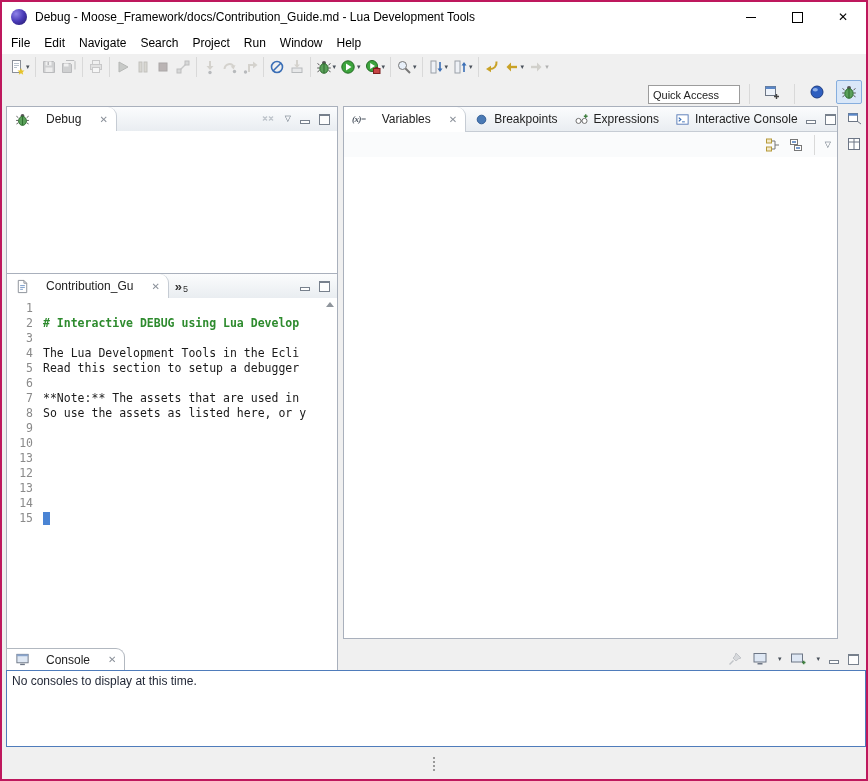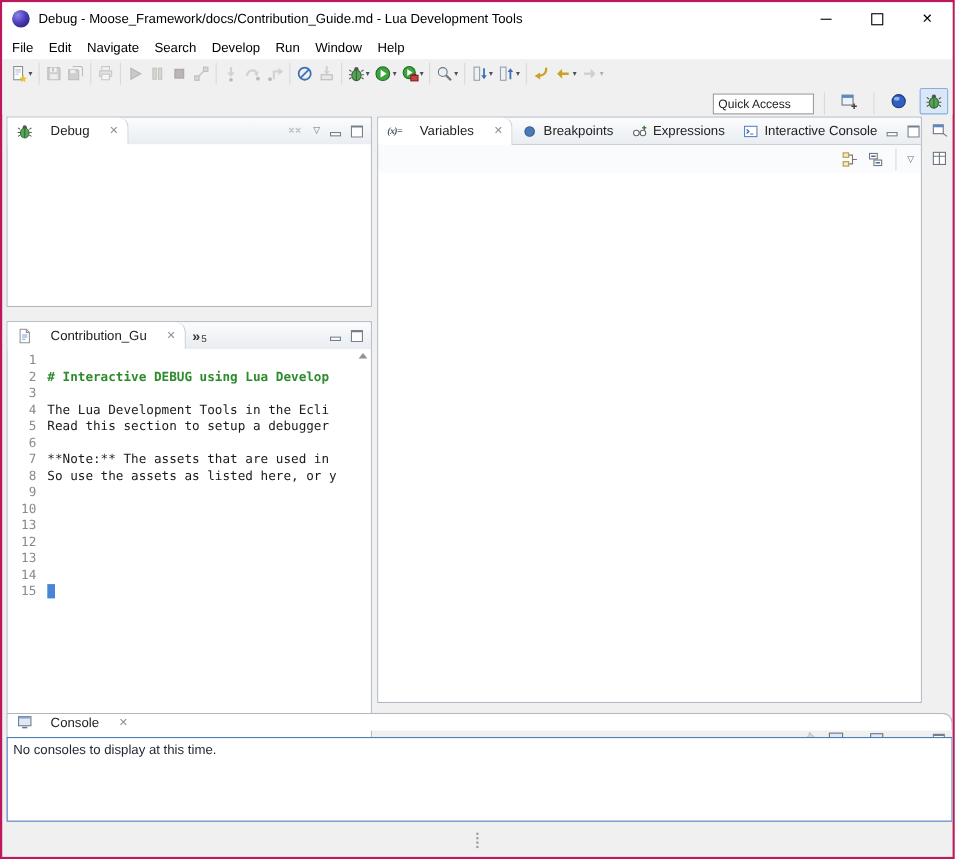--- a/index.html
+++ b/index.html
@@ -29,21 +29,21 @@
   .toolbar2{height:24px;display:flex;align-items:flex-end;justify-content:flex-end;padding-right:4px;background:#f0f0f0;gap:6px;}
   .quick-access{width:86px;height:17px;border:1px solid #9c9c9c;background:#fff;font-size:11px;color:#222;
     display:flex;align-items:center;padding-left:4px;}
   .pbtn{width:24px;height:22px;display:flex;align-items:center;justify-content:center;border:1px solid transparent;border-radius:2px;}
   .pbtn.selected{background:#d9e7f8;border-color:#86aede;}
   
   .viewpanel{position:absolute;box-sizing:border-box;border:1px solid #a9b0bc;background:#fff;}
   .tabrow{display:flex;height:24px;background:linear-gradient(#fbfcfd,#e9edf1);border-bottom:1px solid #c6ccd4;align-items:stretch;}
   .tab{display:flex;align-items:center;gap:5px;padding:0 8px;font-size:12px;color:#222;white-space:nowrap;}
   .tab.sel{background:#fff;border-right:1px solid #c6ccd4;border-top-right-radius:9px;margin-bottom:-1px;padding-bottom:1px;gap:16px;}
-  .tabrow.plain{background:transparent;border-bottom:none;height:22px;flex-direction:column;}
+  .tabrow.plain{background:transparent;border-bottom:none;height:22px;}
   .tabrow.plain .tab.sel{border:1px solid #b2b8c0;border-bottom:none;margin-bottom:0;padding-bottom:0;}
   .tic{display:inline-flex;}
   .tic svg{width:15px;height:15px;display:block;}
   .tx{font-size:10px;color:#8a9099;margin-left:2px;}
   .tabctrl{margin-left:auto;display:flex;align-items:center;gap:9px;padding-right:7px;}
   .vmenu{font-size:8px;color:#5f6a77;line-height:1;}
   .i-min{width:10px;height:10px;position:relative;display:block;}
   .i-min::before{content:"";position:absolute;left:0;top:6px;width:8px;height:2px;border:1px solid #77808c;background:#fdfdfd;}
   .i-max{width:9px;height:8px;border:1px solid #77808c;border-top-width:2px;background:#fdfdfd;display:block;}
   .vcontent{position:absolute;top:24px;left:0;right:0;bottom:0;background:#fff;}
@@ -103,21 +103,21 @@
           <span class="g-close">✕</span>
         </div>
     </div>
   </div>
 
   <div class="menubar">
     <span class="menu-item">File</span>
     <span class="menu-item">Edit</span>
     <span class="menu-item">Navigate</span>
     <span class="menu-item">Search</span>
-    <span class="menu-item">Develop</span>
+    <span class="menu-item">Project</span>
     <span class="menu-item">Run</span>
     <span class="menu-item">Window</span>
     <span class="menu-item">Help</span>
   </div>
 
   <div class="toolbar" id="toolbar">
       <div class="tbtn">
         <span class="ic">
           <svg viewBox="0 0 16 16">
             <rect x="3.5" y="1.5" width="8" height="12" fill="#fff" stroke="#8a8f98"></rect>
@@ -448,21 +448,21 @@
             <rect x="6.5" y="8.5" width="7" height="5" fill="#fff" stroke="#777"></rect>
             <path d="M8 11h4" stroke="#3b6fb6" stroke-width="1.4"></path>
           </svg>
         </span>
       <div class="tsep"></div>
       <span class="vmenu">▽</span>
     </div>
     <div class="varcontent"></div>
   </div>
 
-  <div class="viewpanel" id="panel-editor" style="left:4px;top:290px;width:332px;height:452px;">
+  <div class="viewpanel" id="panel-editor" style="left:4px;top:271px;width:332px;height:452px;">
     <div class="tabrow">
       <div class="tab sel">
         <span class="tic">
             <svg viewBox="0 0 16 16">
               <path d="M3.5 1.5h6l3 3v10h-9z" fill="#fff" stroke="#8a8f98"></path>
               <path d="M9.5 1.5v3h3" fill="none" stroke="#8a8f98"></path>
               <path d="M5.5 7h5M5.5 9h5M5.5 11h3" stroke="#7a9cc9"></path>
             </svg>
           </span>
         <span>Contribution_Gu</span>

